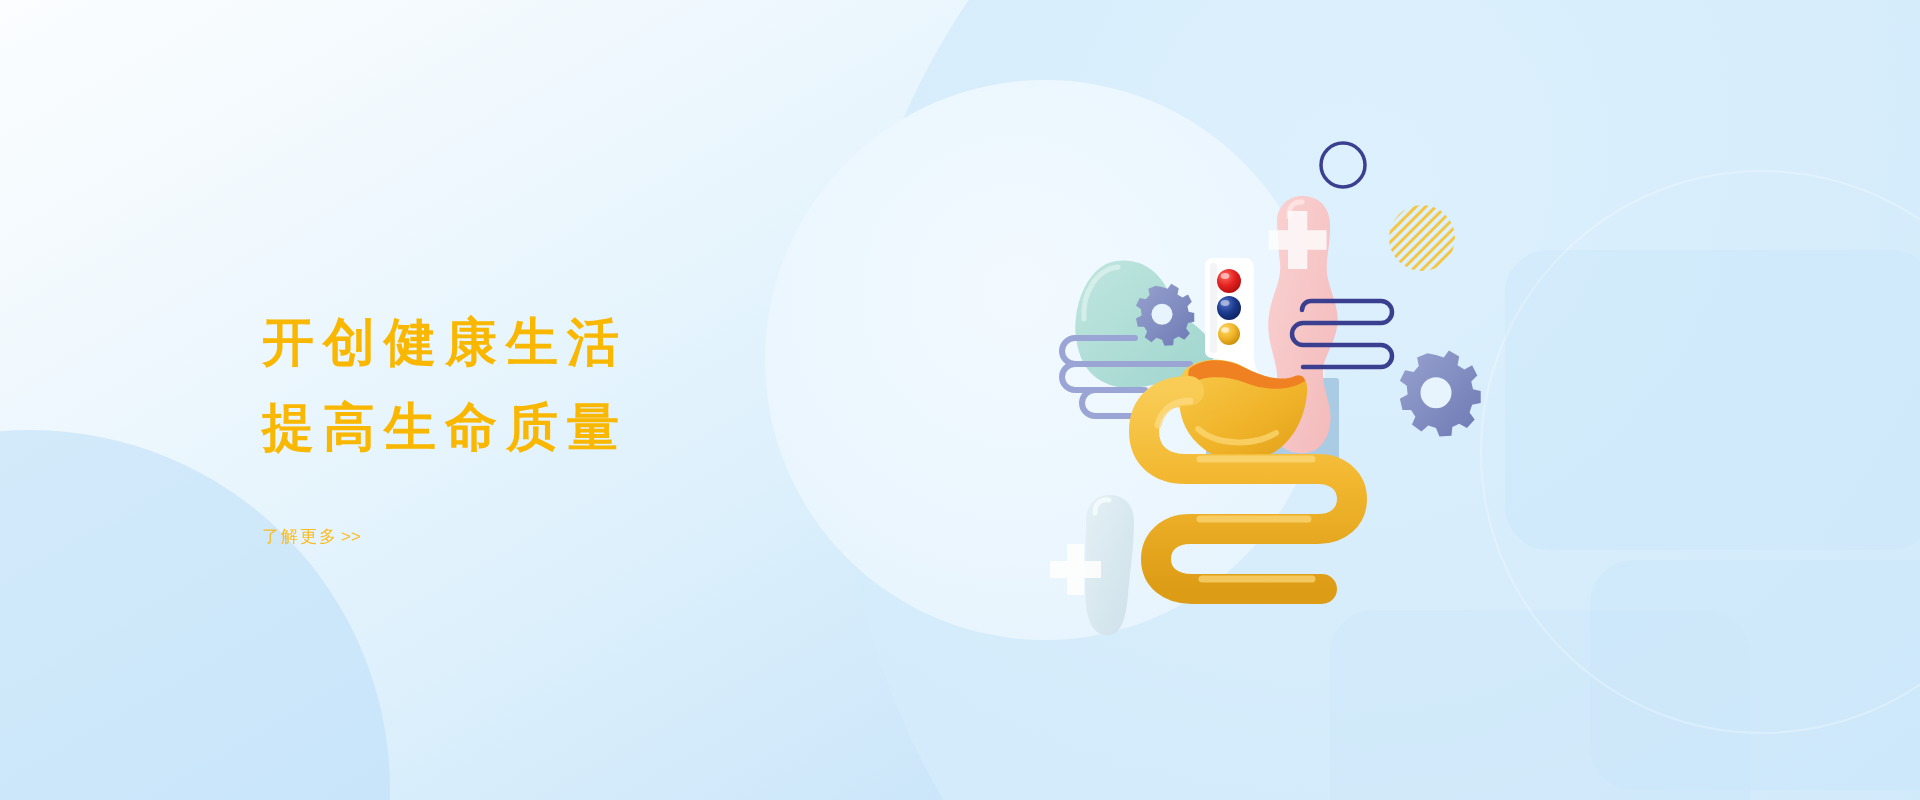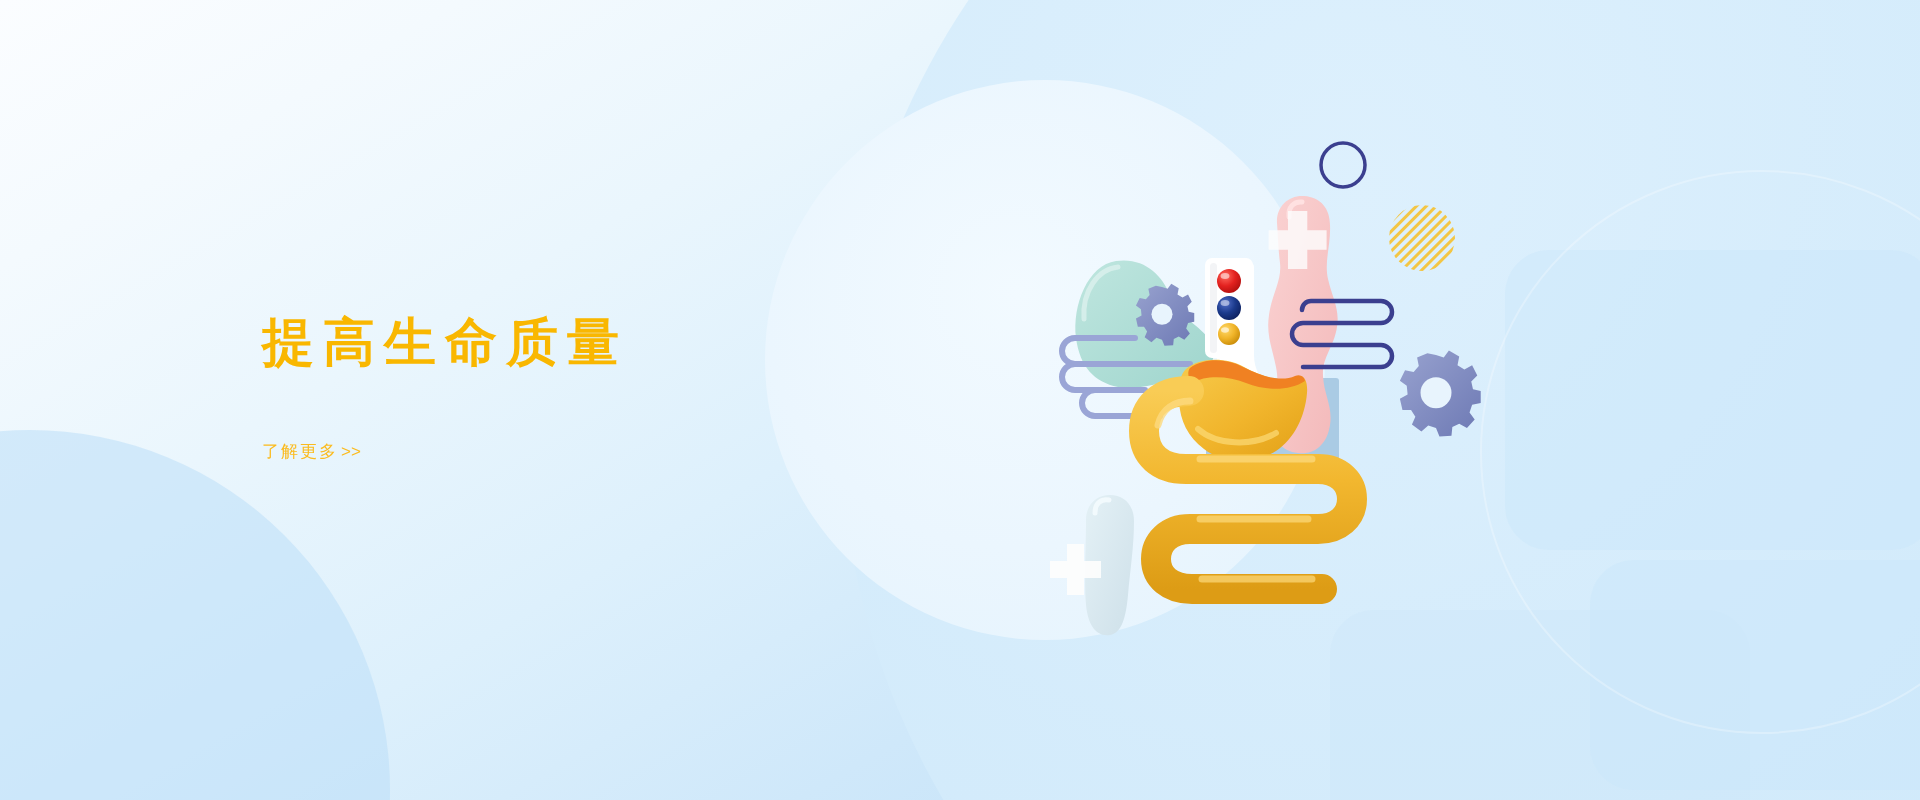--- a/index.html
+++ b/index.html
@@ -101,21 +101,21 @@
   }
   .headline {
     margin: 0;
     color: #f9b700;
     font-size: 52px;
     font-weight: 700;
     letter-spacing: 9px;
     line-height: 1.0;
     white-space: nowrap;
   }
-  .headline + .headline { margin-top: 47px; font-style: italic; }
+  .headline + .headline { margin-top: 33px; }
 
   .more-link {
     display: inline-block;
     margin-top: 72px;
     color: #fbbb1f;
     font-size: 17px;
     letter-spacing: 2px;
     text-decoration: none;
     white-space: nowrap;
     cursor: pointer;
@@ -142,20 +142,21 @@
     <div class="bg-arc-main"></div>
     <div class="bg-rrect r3"></div>
     <div class="bg-rrect r1"></div>
     <div class="bg-rrect r2"></div>
     <div class="bg-ring-br"></div>
     <div class="bg-circle-bl"></div>
     <div class="illus-halo"></div>
   </div>
 
   <div class="copy">
+    <h1 class="headline">开创健康生活</h1>
     <h1 class="headline">提高生命质量</h1>
     <a class="more-link" href="#">
       <span>了解更多</span><span class="chev">&gt;&gt;</span>
     </a>
   </div>
 
   <div class="illustration">
     <svg viewBox="0 0 520 560" xmlns="http://www.w3.org/2000/svg" aria-hidden="true">
       <defs>
         <linearGradient id="gLiver" x1="0" y1="0" x2="1" y2="1">

